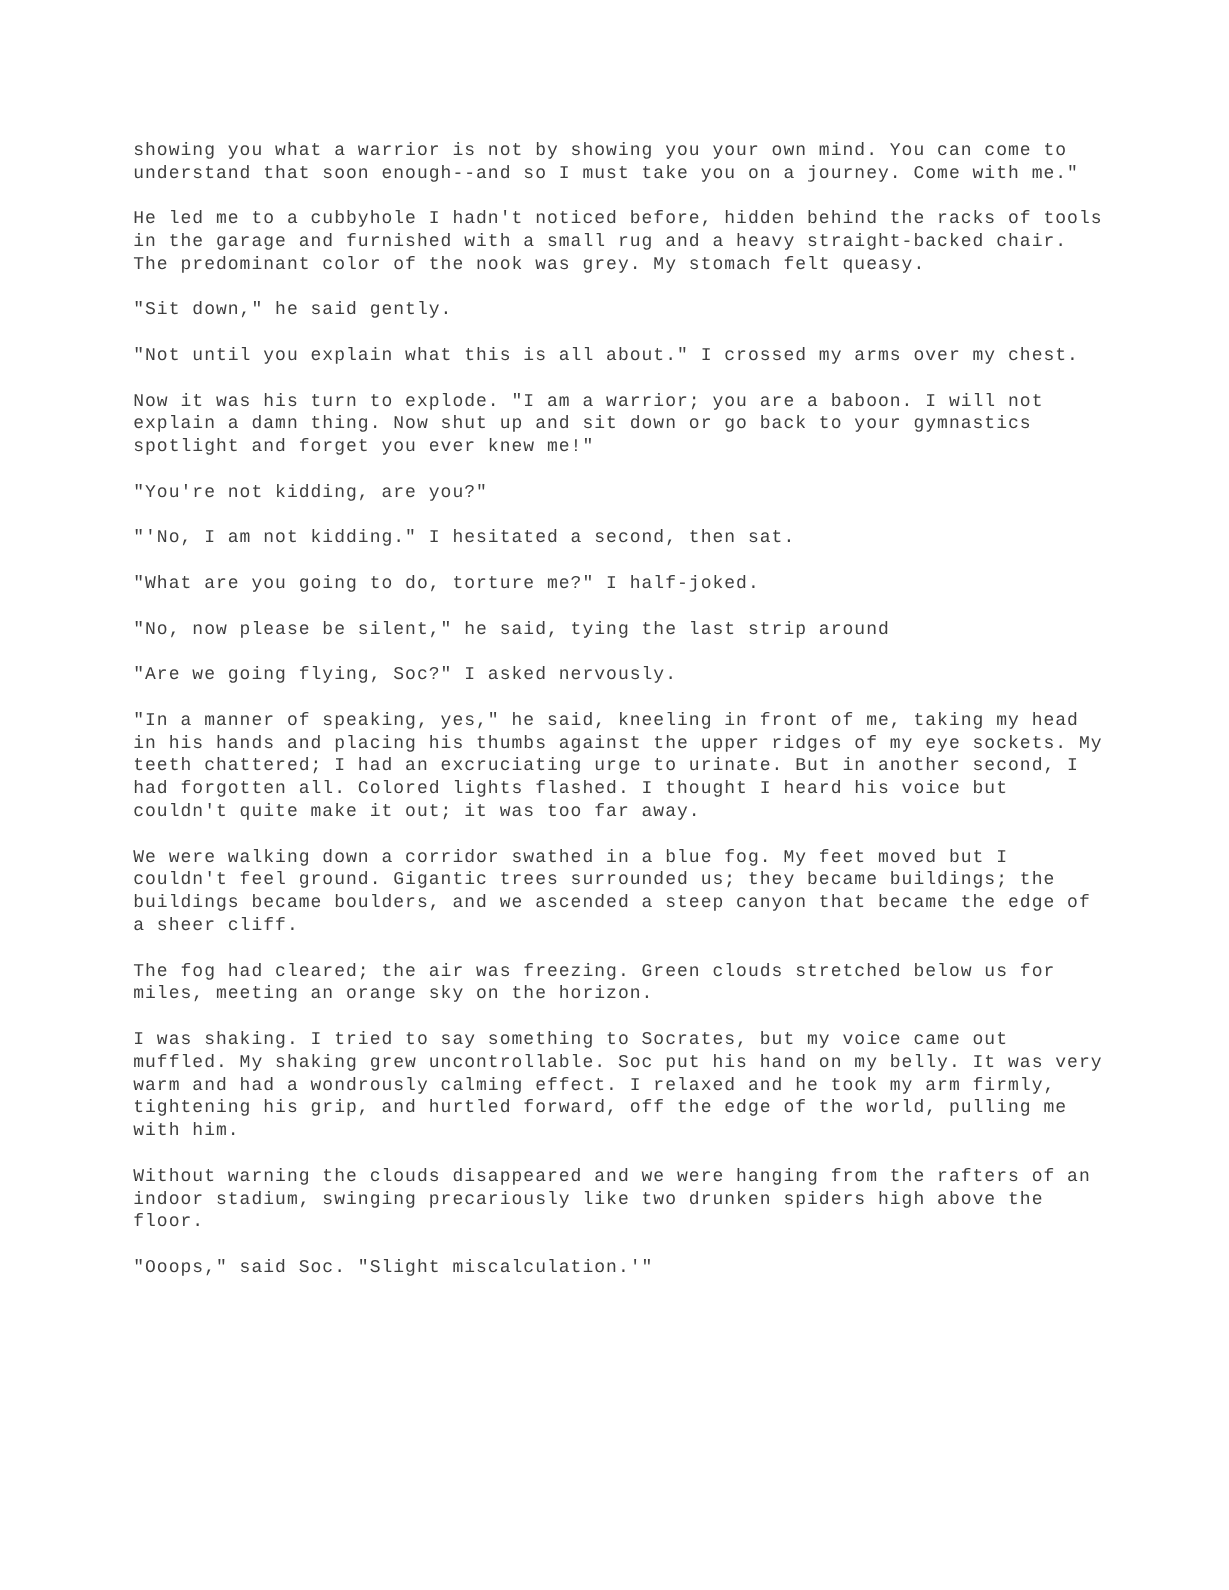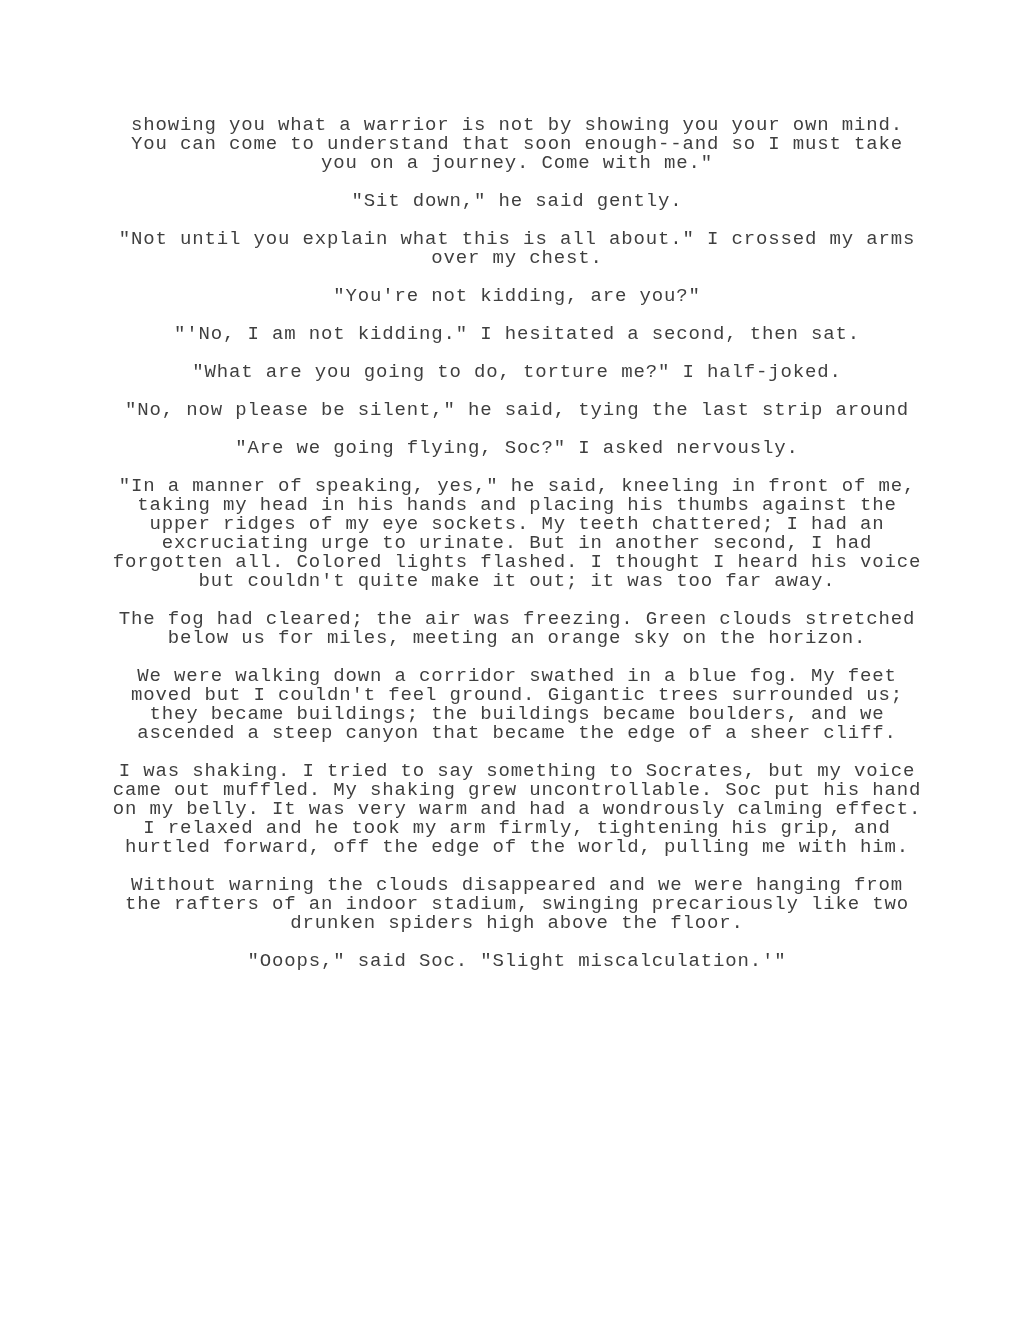--- a/index.html
+++ b/index.html
@@ -13,44 +13,46 @@
     height: 1325px;
     background: #ffffff;
     overflow: hidden;
   }
   .text-block {
     position: absolute;
     left: 111px;
     top: 116px;
     width: 812px;
     font-family: "Liberation Mono", "DejaVu Sans Mono", monospace;
-    font-size: 19px;
+    font-size: 15px;
     letter-spacing: 0.85px;
     line-height: 19px;
     color: #3f3f3f;
-    text-align: center;
+    text-align: left;
   }
   .para {
     margin: 0 0 19px 0;
     white-space: pre-wrap;
   }
 </style>
 </head>
 <body>
 
 <div class="page">
   <div class="text-block">
     <p class="para">showing you what a warrior is not by showing you your own mind. You can come to understand that soon enough--and so I must take you on a journey. Come with me."</p>
+    <p class="para">He led me to a cubbyhole I hadn't noticed before, hidden behind the racks of tools in the garage and furnished with a small rug and a heavy straight-backed chair. The predominant color of the nook was grey. My stomach felt queasy.</p>
     <p class="para">"Sit down," he said gently.</p>
     <p class="para">"Not until you explain what this is all about." I crossed my arms over my chest.</p>
+    <p class="para">Now it was his turn to explode. "I am a warrior; you are a baboon. I will not explain a damn thing. Now shut up and sit down or go back to your gymnastics spotlight and forget you ever knew me!"</p>
     <p class="para">"You're not kidding, are you?"</p>
     <p class="para">"'No, I am not kidding." I hesitated a second, then sat.</p>
     <p class="para">"What are you going to do, torture me?" I half-joked.</p>
     <p class="para">"No, now please be silent," he said, tying the last strip around</p>
     <p class="para">"Are we going flying, Soc?" I asked nervously.</p>
     <p class="para">"In a manner of speaking, yes," he said, kneeling in front of me, taking my head in his hands and placing his thumbs against the upper ridges of my eye sockets. My teeth chattered; I had an excruciating urge to urinate. But in another second, I had forgotten all. Colored lights flashed. I thought I heard his voice but couldn't quite make it out; it was too far away.</p>
+    <p class="para">We were walking down a corridor swathed in a blue fog. My feet moved but I couldn't feel ground. Gigantic trees surrounded us; they became buildings; the buildings became boulders, and we ascended a steep canyon that became the edge of a sheer cliff.</p>
     <p class="para">The fog had cleared; the air was freezing. Green clouds stretched below us for miles, meeting an orange sky on the horizon.</p>
-    <p class="para">We were walking down a corridor swathed in a blue fog. My feet moved but I couldn't feel ground. Gigantic trees surrounded us; they became buildings; the buildings became boulders, and we ascended a steep canyon that became the edge of a sheer cliff.</p>
     <p class="para">I was shaking. I tried to say something to Socrates, but my voice came out muffled. My shaking grew uncontrollable. Soc put his hand on my belly. It was very warm and had a wondrously calming effect. I relaxed and he took my arm firmly, tightening his grip, and hurtled forward, off the edge of the world, pulling me with him.</p>
     <p class="para">Without warning the clouds disappeared and we were hanging from the rafters of an indoor stadium, swinging precariously like two drunken spiders high above the floor.</p>
     <p class="para">"Ooops," said Soc. "Slight miscalculation.'"</p>
   </div>
 </div>
 
 </body></html>

